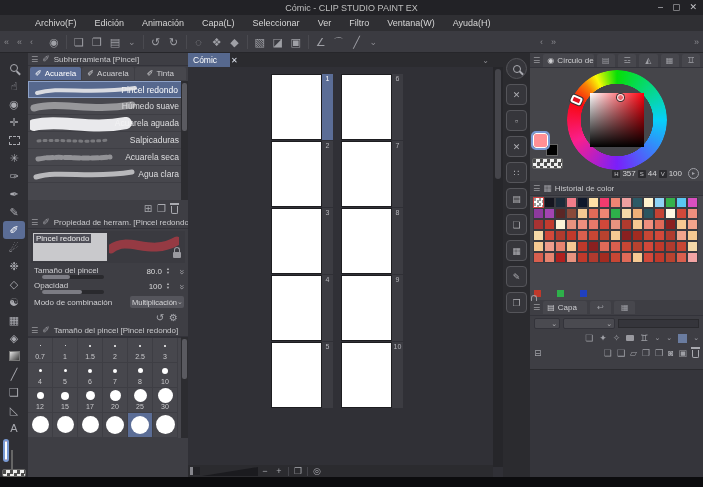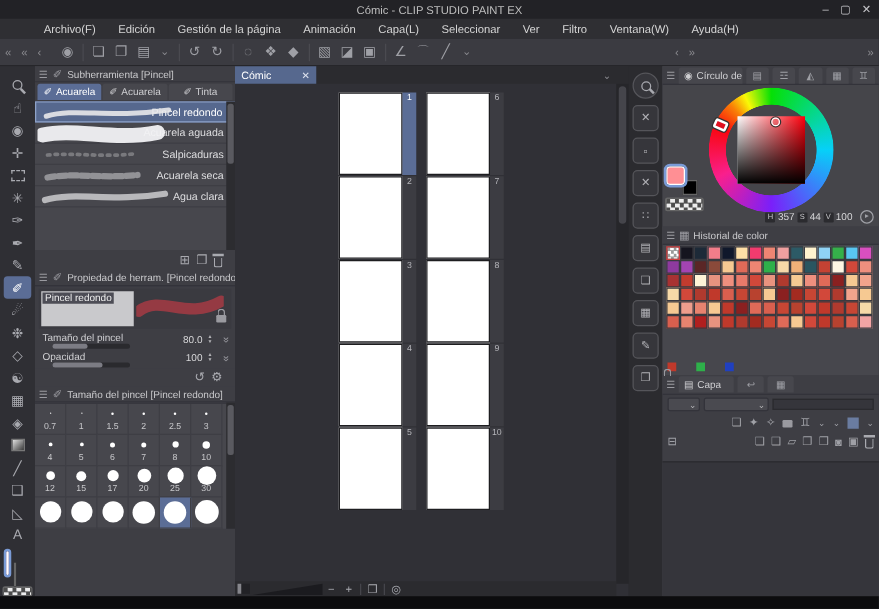--- a/index.html
+++ b/index.html
@@ -81,21 +81,21 @@
   .bsgrid{height:101px;overflow:hidden;background:#47474d;display:flex;flex-wrap:wrap;
     width:153px;border-top:1px solid #33333a}
   .bs-cell{width:25px;height:25px;border-right:1px solid #3e3e44;border-bottom:1px solid #3e3e44;
     display:flex;flex-direction:column;align-items:center;justify-content:flex-end;padding-bottom:1px}
   .bs-cell.sel{background:#5b6d96}
   .bs-dot{background:#fff;border-radius:50%;margin-bottom:auto;margin-top:auto}
   .bs-num{color:#c9c9cc;font-size:7px;line-height:8px}
   
   #canvas{position:absolute;top:53px;left:188px;width:315px;height:424px;background:#303036}
   .ctabbar{height:14px;background:#2b2b2f;display:flex;align-items:center}
-  .ctab{width:65px;height:14px;background:#56688e;color:#fff;font-size:8.5px;display:flex;
+  .ctab{width:42px;height:14px;background:#56688e;color:#fff;font-size:8.5px;display:flex;
     align-items:center;padding:0 5px;gap:14px}
   .ctab .x{margin-left:auto;font-size:8px;color:#dfe4ef}
   .ctabbar .car{margin-left:auto;color:#8b8b90;font-size:8px;padding-right:14px}
   .pagecol{position:absolute;top:21px;display:flex;flex-direction:column;gap:1px}
   .page{display:flex;height:66px}
   .page-paper{width:51px;background:#fff;border:1px solid #1d1d20}
   .page-strip{width:11px;background:#3c3c42;color:#b5b5ba;font-size:7px;text-align:center;line-height:10px}
   .page-strip.sel{background:#5b6d96;color:#fff}
   .cscroll{position:absolute;right:0;top:14px;width:10px;height:400px;background:#26262a}
   .cthumb{position:absolute;top:2px;left:2px;width:6px;height:110px;background:#45454b;border-radius:3px}
@@ -164,21 +164,20 @@
   <span class="t-ctrls">
     <span>–</span>
     <span>▢</span>
     <span>✕</span>
   </span>
 </div>
 
 <div id="menubar">
   <span>Archivo(F)</span>
   <span>Edición</span>
-  <span>Gestión de la página</span>
   <span>Animación</span>
   <span>Capa(L)</span>
   <span>Seleccionar</span>
   <span>Ver</span>
   <span>Filtro</span>
   <span>Ventana(W)</span>
   <span>Ayuda(H)</span>
 </div>
 
 <div id="toolbar">
@@ -309,20 +308,26 @@
       </div>
     </div>
     <div class="brushlist">
       <div class="brow sel">
         <svg width="110" height="13" viewBox="0 0 110 13">
             <path d="M6 9 C 30 2, 55 11, 104 4" stroke="#e8e8ea" stroke-width="4" fill="none" stroke-linecap="round" opacity=".9"></path>
           </svg>
         <span>Pincel redondo</span>
       </div>
       <div class="brow">
+        <svg width="110" height="13" viewBox="0 0 110 13">
+            <path d="M4 8 C 30 1, 60 12, 102 5" stroke="#d8d8da" stroke-width="7" fill="none" stroke-linecap="round" opacity=".55"></path>
+          </svg>
+        <span>Húmedo suave</span>
+      </div>
+      <div class="brow">
         <svg width="110" height="15" viewBox="0 0 110 15">
             <path d="M4 8 C 30 2, 60 13, 96 6" stroke="#f2f2f4" stroke-width="12" fill="none" stroke-linecap="round" opacity=".95"></path>
           </svg>
         <span>Acuarela aguada</span>
       </div>
       <div class="brow">
         <svg width="110" height="13" viewBox="0 0 110 13">
             <path d="M8 7 C 30 5, 50 9, 78 6" stroke="#b5b5b8" stroke-width="3" fill="none" stroke-linecap="round" opacity=".45" stroke-dasharray="2 4"></path>
           </svg>
         <span>Salpicaduras</span>
@@ -381,20 +386,27 @@
       <span>Opacidad</span>
       <span class="val">100</span>
       <span class="stepper">
           <span>▲</span>
           <span>▼</span>
         </span>
       <span class="dblchev">»</span>
       <div class="ptrack">
           <div class="pfill" style="width: 64%;"></div>
         </div>
+    </div>
+    <div class="prow" style="padding-top:3px">
+      <span>Modo de combinación</span>
+      <div class="combo">
+        <span>Multiplicación</span>
+        <span class="car">⌄</span>
+      </div>
     </div>
     <div class="pfooter" style="height:14px">
       <span>↺</span>
       <span>⚙</span>
     </div>
   </div>
 
   <div>
     <div class="panel-header">
       <span class="hamb">☰</span>

